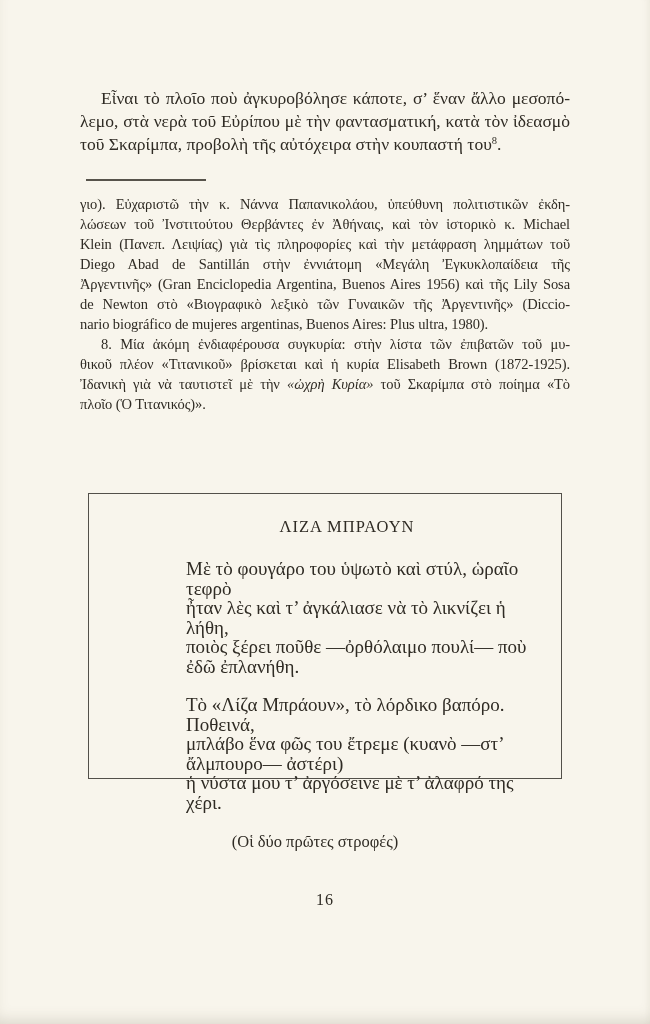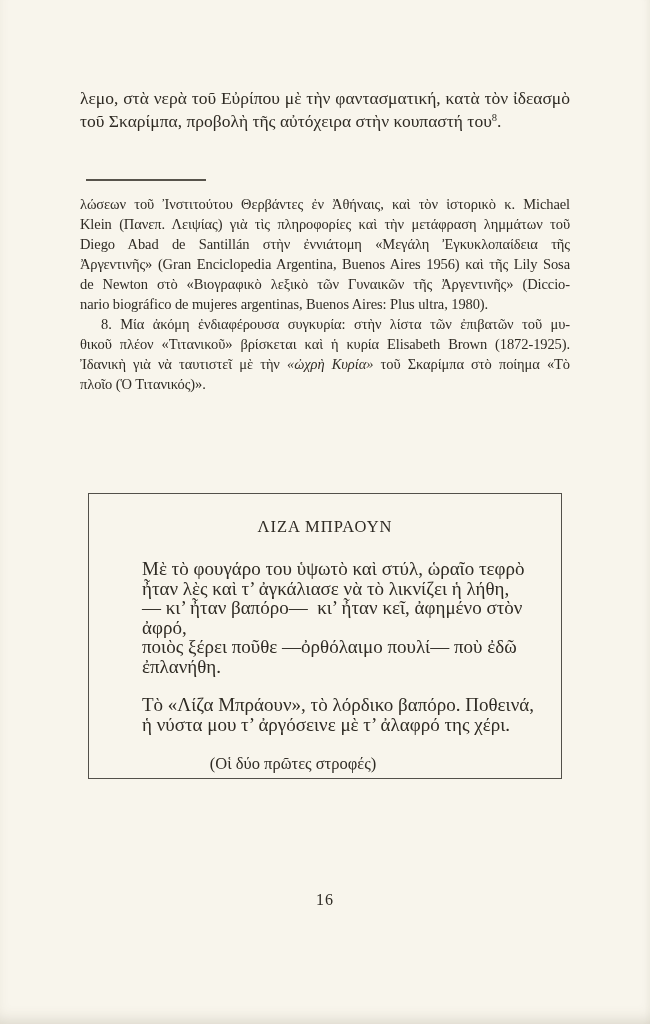--- a/index.html
+++ b/index.html
@@ -60,20 +60,21 @@
 
   
   .poem-box {
     position: absolute;
     left: 88px;
     top: 493px;
     width: 474px;
     height: 286px;
     border: 1.5px solid #53504a;
     box-sizing: border-box;
+    padding-left: 44px;
   }
   .poem-title {
     margin-top: 23px;
     text-align: center;
     font-size: 16.5px;
     letter-spacing: 1px;
   }
   .poem-body {
     margin-top: 22px;
     margin-left: 53px;
@@ -100,53 +101,55 @@
     font-size: 16px;
     letter-spacing: 1px;
   }
 </style>
 </head>
 <body>
 
 <div class="page">
 
   <div class="body-para">
+    <div class="jl ind">Εἶναι τὸ πλοῖο ποὺ ἀγκυροβόλησε κάποτε, σ’ ἕναν ἄλλο μεσοπό-</div>
     <div class="jl">λεμο, στὰ νερὰ τοῦ Εὐρίπου μὲ τὴν φαντασματική, κατὰ τὸν ἰδεασμὸ</div>
     <div><span>τοῦ Σκαρίμπα, προβολὴ τῆς αὐτόχειρα στὴν κουπαστή του</span><sup class="fnref">8</sup><span>.</span></div>
   </div>
 
   <div class="fn-rule"></div>
 
   <div class="footnotes">
     <div>
+      <div class="jl">γιο). Εὐχαριστῶ τὴν κ. Νάννα Παπανικολάου, ὑπεύθυνη πολιτιστικῶν ἐκδη-</div>
       <div class="jl">λώσεων τοῦ Ἰνστιτούτου Θερβάντες ἐν Ἀθήναις, καὶ τὸν ἱστορικὸ κ. Michael</div>
       <div class="jl">Klein (Πανεπ. Λειψίας) γιὰ τὶς πληροφορίες καὶ τὴν μετάφραση λημμάτων τοῦ</div>
       <div class="jl">Diego Abad de Santillán στὴν ἐννιάτομη «Μεγάλη Ἐγκυκλοπαίδεια τῆς</div>
       <div class="jl">Ἀργεντινῆς» (Gran Enciclopedia Argentina, Buenos Aires 1956) καὶ τῆς Lily Sosa</div>
       <div class="jl">de Newton στὸ «Βιογραφικὸ λεξικὸ τῶν Γυναικῶν τῆς Ἀργεντινῆς» (Diccio-</div>
       <div>nario biográfico de mujeres argentinas, Buenos Aires: Plus ultra, 1980).</div>
     </div>
     <div>
       <div class="jl ind">8. Μία ἀκόμη ἐνδιαφέρουσα συγκυρία: στὴν λίστα τῶν ἐπιβατῶν τοῦ μυ-</div>
       <div class="jl">θικοῦ πλέον «Τιτανικοῦ» βρίσκεται καὶ ἡ κυρία Elisabeth Brown (1872-1925).</div>
       <div class="jl"><span>Ἰδανικὴ γιὰ νὰ ταυτιστεῖ μὲ τὴν </span><span class="it">«ὠχρὴ Κυρία»</span><span> τοῦ Σκαρίμπα στὸ ποίημα «Τὸ</span></div>
       <div>πλοῖο (Ὁ Τιτανικός)».</div>
     </div>
   </div>
 
   <div class="poem-box">
     <div class="poem-title">ΛΙΖΑ ΜΠΡΑΟΥΝ</div>
     <div class="poem-body">
       <div class="poem-line">Μὲ τὸ φουγάρο του ὑψωτὸ καὶ στύλ, ὡραῖο τεφρὸ</div>
       <div class="poem-line">ἦταν λὲς καὶ τ’ ἀγκάλιασε νὰ τὸ λικνίζει ἡ λήθη,</div>
-      <div class="poem-line">— κι’ ἦταν βαπόρο—  κι’ ἦταν κεῖ, ἀφημένο στὸν ἀφρό,</div>
       <div class="poem-line">ποιὸς ξέρει ποῦθε —ὀρθόλαιμο πουλί— ποὺ ἐδῶ ἐπλανήθη.</div>
     </div>
     <div class="poem-body stanza2">
       <div class="poem-line">Τὸ «Λίζα Μπράουν», τὸ λόρδικο βαπόρο. Ποθεινά,</div>
+      <div class="poem-line">μπλάβο ἕνα φῶς του ἔτρεμε (κυανὸ —στ’ ἄλμπουρο— ἀστέρι)</div>
       <div class="poem-line">ἡ νύστα μου τ’ ἀργόσεινε μὲ τ’ ἀλαφρό της χέρι.</div>
     </div>
     <div class="poem-caption">(Οἱ δύο πρῶτες στροφές)</div>
   </div>
 
   <div class="page-number">16</div>
 
 </div>
 
 </body></html>

